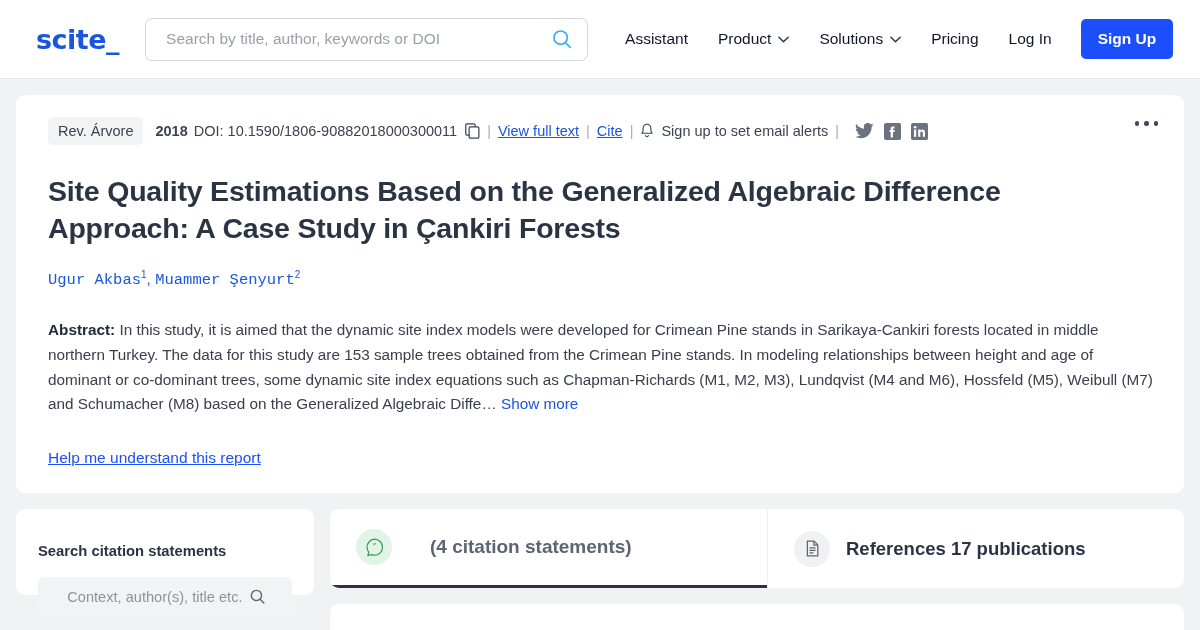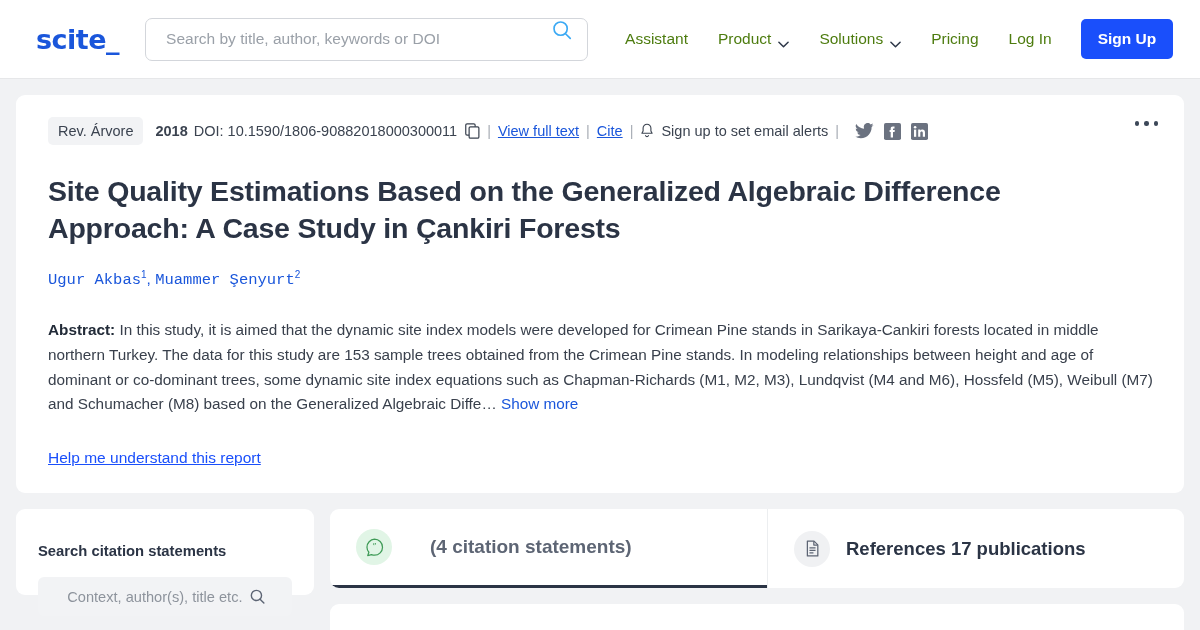--- a/index.html
+++ b/index.html
@@ -27,38 +27,38 @@
     color: #1a56db;
     letter-spacing: -0.5px;
     margin-right: 26px;
     cursor: pointer;
     font-family: "DejaVu Sans", sans-serif;
   }
   .search-wrap {
     width: 443px; height: 43px;
     border: 1px solid #d3d6db;
     border-radius: 7px;
-    display: flex; 
+    display: flex; align-items: center;
     padding: 0 14px 0 18px;
     background: #fff;
   }
   .search-input {
     flex: 1; border: none; outline: none;
     font-size: 15.5px; color: #333;
     font-family: "Liberation Sans", sans-serif;
     background: transparent;
   }
   .search-input::placeholder { color: #9aa0a8; }
   .search-ico { width: 22px; height: 22px; flex: none; cursor: pointer; }
 
   .nav { display: flex; align-items: center; margin-left: 22px; gap: 0; }
   .nav-item {
-    font-size: 15.5px; color: #4d7c0f;
+    font-size: 15.5px; color: #0f172a;
     padding: 8px 15px; cursor: pointer;
-    display: flex; align-items: flex-end; gap: 7px;
+    display: flex; align-items: center; gap: 7px;
     white-space: nowrap;
   }
   .caret { width: 11px; height: 7px; display: block; }
   .signup-btn {
     background: #1a4ffb; color: #fff;
     font-size: 15.5px; font-weight: bold;
     border: none; border-radius: 5px;
     padding: 11px 17px; margin-left: 14px;
     cursor: pointer;
     font-family: "Liberation Sans", sans-serif;

